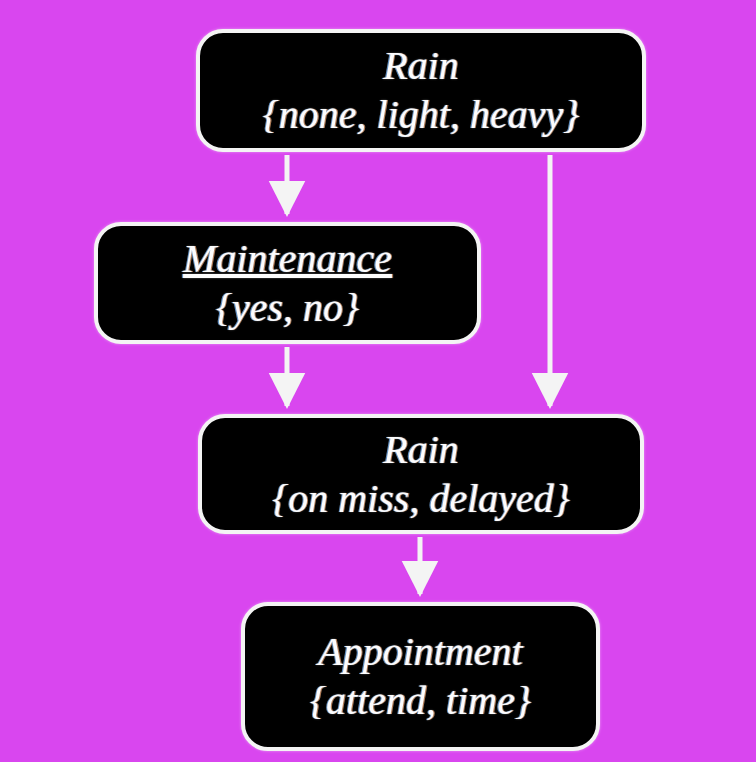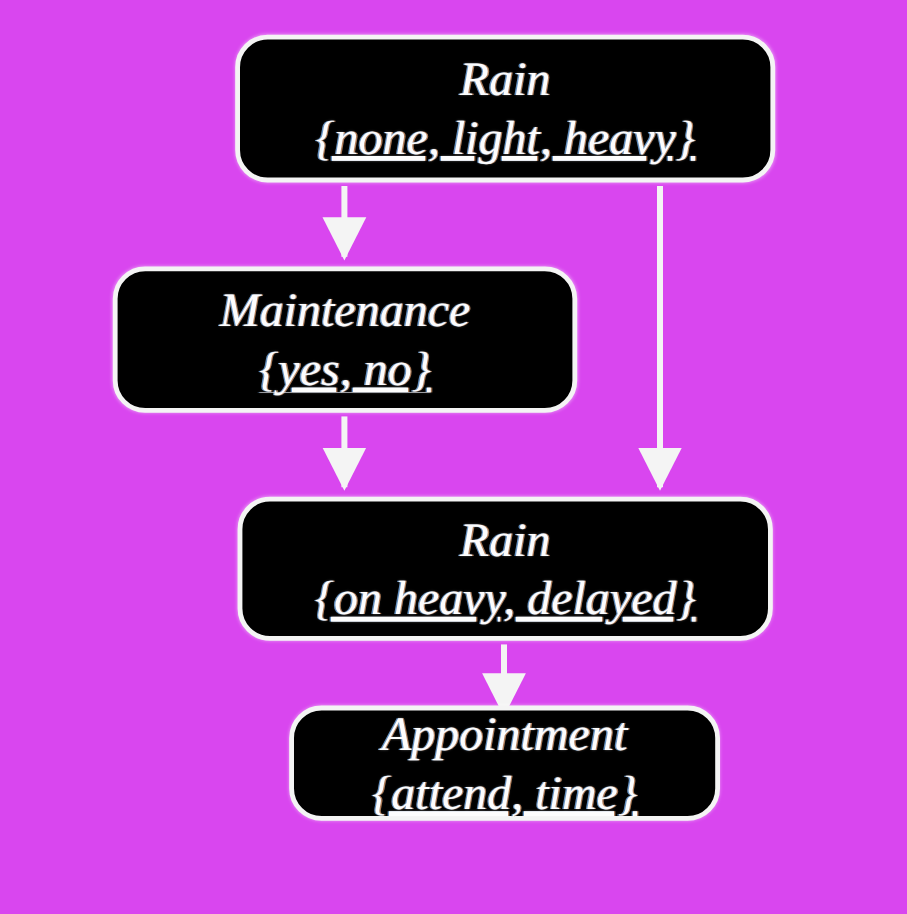--- a/index.html
+++ b/index.html
@@ -54,40 +54,40 @@
     white-space: nowrap;
     text-align: center;
     
     text-shadow:
       -1.1px 0 0 rgba(120, 175, 235, 0.80),
        1.1px 0 0 rgba(235, 165, 115, 0.72),
        0 0 2px rgba(255, 255, 255, 0.35);
   }
 
   .node-name   { font-size: 40px; }
-  .node-states { font-size: 40px; text-decoration: underline; }
+  .node-states { font-size: 40px; }
 
   
   #node-rain {
     left: 196px;  top: 29px;  width: 450px; height: 123px;
   }
   #node-rain .node-name   { margin-bottom: 9px; }
 
   #node-maintenance {
     left: 94px;   top: 222px; width: 387px; height: 122px;
   }
-  #node-maintenance .node-name   { margin-bottom: 9px; }
+  #node-maintenance .node-name   { margin-bottom: 9px; text-decoration: underline; }
 
   #node-train {
     left: 198px;  top: 414px; width: 446px; height: 120px;
   }
   #node-train .node-name   { margin-bottom: 9px; }
 
   #node-appointment {
-    left: 241px;  top: 588px; width: 359px; height: 96px;
+    left: 241px;  top: 602px; width: 359px; height: 149px;
   }
   #node-appointment .node-name   { margin-bottom: 9px; }
 </style>
 </head>
 <body>
 
 <div id="diagram">
 
   <svg id="edge-layer" width="756" height="762" viewBox="0 0 756 762" xmlns="http://www.w3.org/2000/svg">
     <defs>
@@ -118,21 +118,21 @@
     <div class="node-states">{none, light, heavy}</div>
   </div>
 
   <div class="node" id="node-maintenance">
     <div class="node-name">Maintenance</div>
     <div class="node-states">{yes, no}</div>
   </div>
 
   <div class="node" id="node-train">
     <div class="node-name">Rain</div>
-    <div class="node-states">{on heavy, delayed}</div>
+    <div class="node-states">{on miss, delayed}</div>
   </div>
 
   <div class="node" id="node-appointment">
     <div class="node-name">Appointment</div>
     <div class="node-states">{attend, time}</div>
   </div>
 
 </div>
 
 </body></html>

